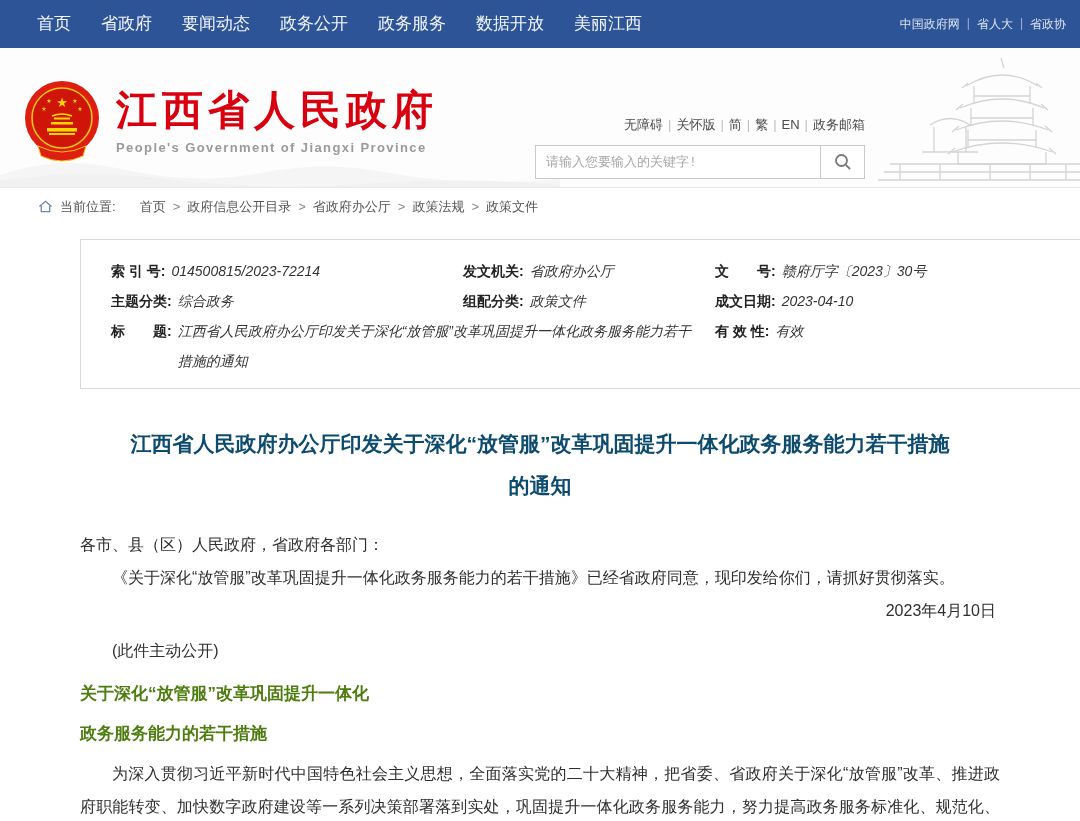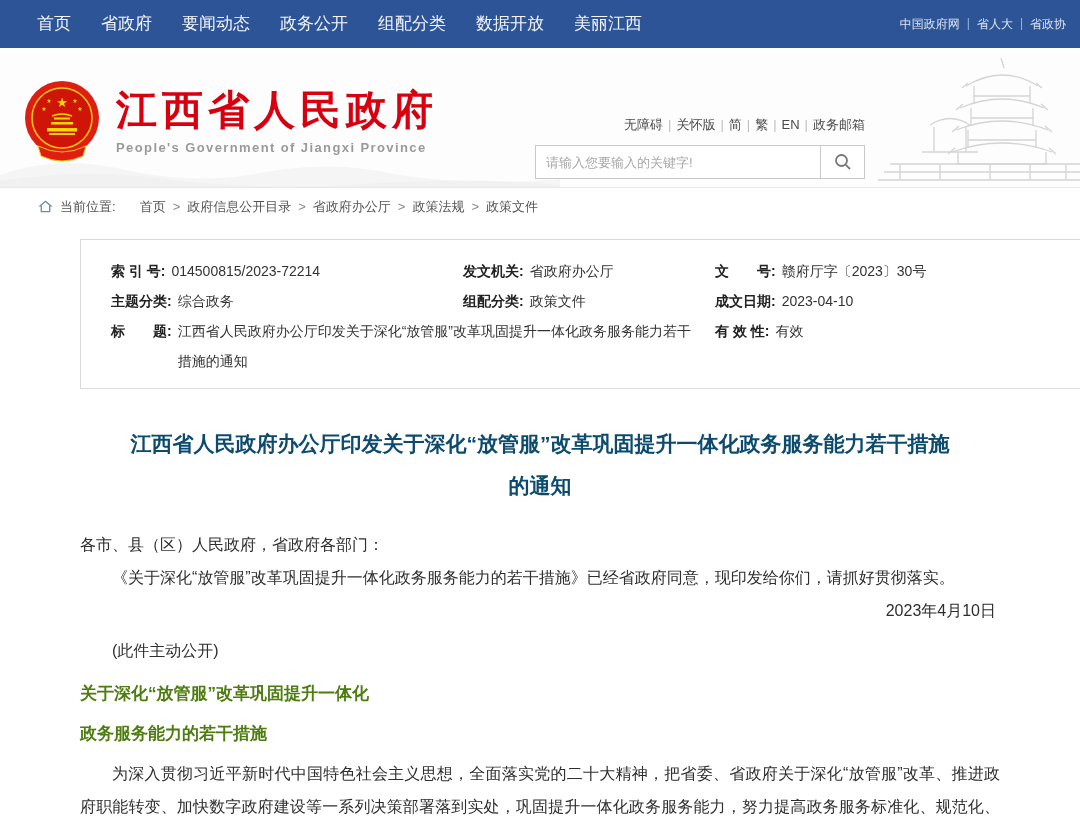--- a/index.html
+++ b/index.html
@@ -47,21 +47,21 @@
     color: #9a9a9a; font-size: 13px; font-weight: bold; letter-spacing: 1.4px;
     margin-top: 6px; white-space: nowrap;
   }
   .header-right { width: 330px; flex: 0 0 auto; margin-top: 4px; }
   .quick-links { text-align: right; font-size: 13px; color: #4a4a4a; margin-bottom: 11px; margin-top: 48px; }
   .quick-links a { color: #4a4a4a; cursor: pointer; }
   .quick-divider { color: #bdbdbd; margin: 0 5px; }
   .search-box { display: flex; height: 34px; border: 1px solid #c8c8c8; background: #fff; }
   .search-input {
     flex: 1; border: none; outline: none; padding: 0 10px;
-    font-size: 13px; color: #333; font-family: Liberation Sans, sans-serif;
+    font-size: 13px; color: #333; font-family: Liberation Mono, monospace;
   }
   .search-input::placeholder { color: #a8a8a8; }
   .search-btn {
     width: 44px; border: none; border-left: 1px solid #c8c8c8; background: #fff;
     display: flex; align-items: center; justify-content: center; cursor: pointer;
   }
 
   
   .breadcrumb-bar {
     height: 37px; display: flex; align-items: center;
@@ -75,21 +75,21 @@
   
   .content { width: 920px; margin: 0 auto; }
 
   .meta-table {
     width: 1020px; margin: 14px auto 0; border: 1px solid #d9d9d9;
     padding: 16px 10px 12px 30px;
   }
   .meta-row { display: flex; }
   .meta-cell { display: flex; align-items: flex-start; font-size: 14px; line-height: 30px; }
   .meta-cell .label { font-weight: bold; color: #222; white-space: pre; margin-right: 6px; flex: 0 0 auto; }
-  .meta-cell .value { color: #333; }
+  .meta-cell .value { color: #333; font-style: italic; }
   .c1 { width: 352px; }
   .c2 { width: 252px; }
   .c3 { flex: 1; }
   .c12 { width: 604px; padding-right: 24px; }
 
   .doc-title {
     text-align: center; font-size: 21px; font-weight: bold; color: #0c4a6e;
     line-height: 2.0; margin: 34px auto 22px; width: 890px;
   }
   .para { font-size: 16px; color: #2e2e2e; line-height: 2.05; margin: 0; }
@@ -106,21 +106,21 @@
 </style>
 </head>
 <body>
 
 <div class="topnav">
   <nav class="nav-items">
     <a class="nav-item">首页</a>
     <a class="nav-item">省政府</a>
     <a class="nav-item">要闻动态</a>
     <a class="nav-item">政务公开</a>
-    <a class="nav-item">组配分类</a>
+    <a class="nav-item">政务服务</a>
     <a class="nav-item">数据开放</a>
     <a class="nav-item">美丽江西</a>
   </nav>
   <div class="topnav-right">
     <a>中国政府网</a>
     <span class="topnav-divider">|</span>
     <a>省人大</a>
     <span class="topnav-divider">|</span>
     <a>省政协</a>
   </div>

